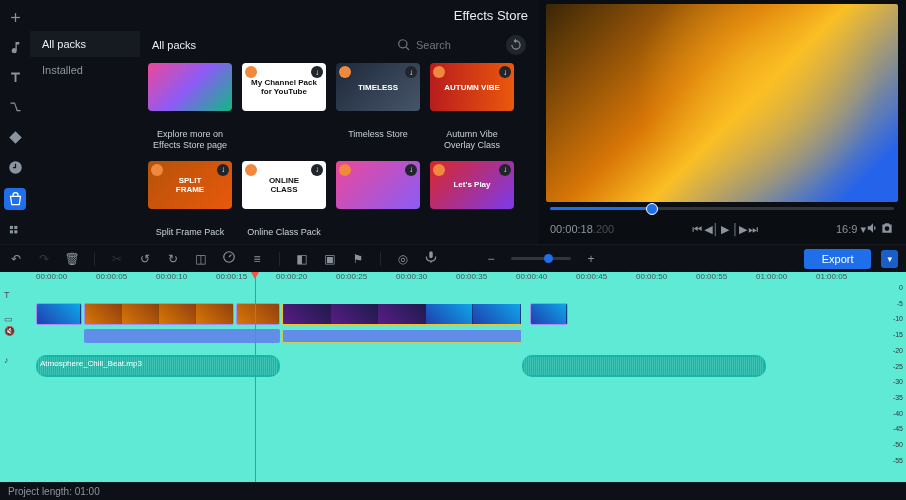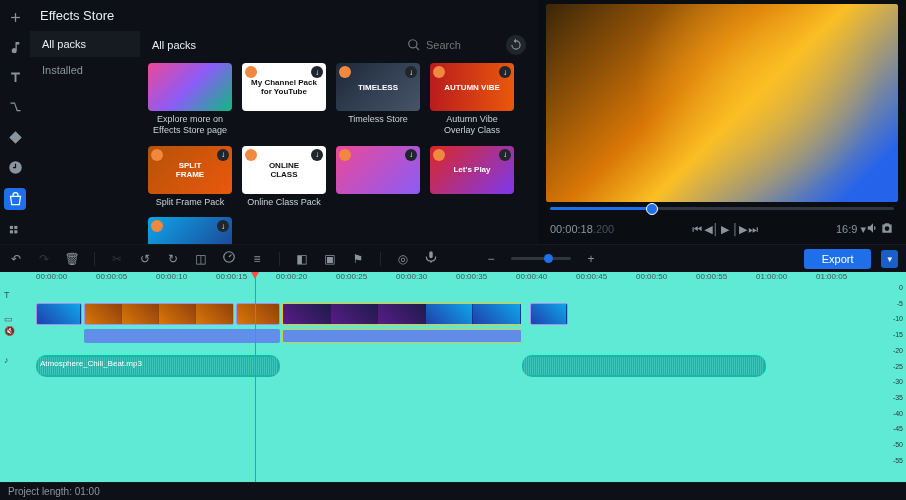--- a/index.html
+++ b/index.html
@@ -3,40 +3,40 @@
 <meta charset="utf-8">
 <style>
 * { margin: 0; padding: 0; box-sizing: border-box; font-family: -apple-system, BlinkMacSystemFont, "Segoe UI", Arial, sans-serif; }
 body { background: #0d1117; color: #c9d1d9; width: 906px; height: 500px; overflow: hidden; font-size: 11px; display: flex; flex-direction: column; }
 
 .main-row { display: flex; height: 244px; }
 .left-rail { width: 30px; background: #0d1117; display: flex; flex-direction: column; align-items: center; padding-top: 8px; gap: 12px; }
 .left-rail .ico { width: 18px; height: 18px; display: flex; align-items: center; justify-content: center; color: #8b949e; cursor: pointer; }
 .left-rail .ico.active { background: #1f6feb; border-radius: 4px; width: 22px; height: 22px; color: #fff; }
 
-.store-panel { flex: 0 0 508px; background: #0d1117; display: flex; flex-direction: column; }
+.store-panel { flex: 0 0 508px; background: #0d1117; display: flex; flex-direction: column; align-items: flex-end; }
 .store-header { padding: 8px 10px; font-size: 13px; color: #e6edf3; }
 .store-body { display: flex; flex: 1; overflow: hidden; }
 .store-side { width: 110px; display: flex; flex-direction: column; }
 .store-side .tab { padding: 7px 12px; color: #8b949e; cursor: pointer; font-size: 11px; }
 .store-side .tab.active { background: #161b22; color: #e6edf3; }
 
 .store-main { flex: 1; padding: 0 8px; overflow: hidden; }
 .store-top { display: flex; align-items: center; justify-content: space-between; padding: 4px 4px 8px; }
 .store-top .title { color: #e6edf3; font-size: 11px; }
 .search-box { display: flex; align-items: center; gap: 5px; color: #6e7681; }
 .search-input { background: transparent; border: none; color: #8b949e; outline: none; width: 80px; font-size: 11px; }
 .refresh { width: 20px; height: 20px; border-radius: 10px; background: #21262d; display: flex; align-items: center; justify-content: center; color: #8b949e; cursor: pointer; }
 
 .packs-grid { display: flex; flex-wrap: wrap; gap: 10px; }
 .pack { width: 84px; display: flex; flex-direction: column; align-items: center; }
 .pack-thumb { width: 84px; height: 48px; border-radius: 4px; background: #30363d; position: relative; overflow: hidden; display: flex; align-items: center; justify-content: center; font-size: 8px; font-weight: bold; color: #fff; text-align: center; }
 .pack-thumb .badge-tl { position: absolute; top: 3px; left: 3px; width: 12px; height: 12px; background: #f0883e; border-radius: 50%; }
 .pack-thumb .badge-tr { position: absolute; top: 3px; right: 3px; width: 12px; height: 12px; background: #21262d; border-radius: 50%; display: flex; align-items: center; justify-content: center; color: #fff; font-size: 8px; }
-.pack-label { font-size: 9px; color: #c9d1d9; text-align: center; margin-top: 3px; line-height: 1.2; }
+.pack-label { font-size: 9px; color: #c9d1d9; text-align: center; margin-top: 18px; line-height: 1.2; }
 
 .preview { flex: 1; background: #0a0d12; display: flex; flex-direction: column; padding: 4px 8px 0; }
 .preview-video { flex: 1; background: linear-gradient(135deg, #3a2608 0%, #d97706 40%, #fbbf24 55%, #2563eb 90%); border-radius: 2px; position: relative; overflow: hidden; }
 .preview-video::after { content: ""; position: absolute; inset: 0; background: radial-gradient(circle at 60% 40%, rgba(251,191,36,0.6), transparent 50%); }
 .scrub { height: 12px; display: flex; align-items: center; padding: 0 4px; }
 .scrub-track { height: 3px; background: #1f6feb; border-radius: 2px; width: 30%; position: relative; }
 .scrub-track::after { content: ""; position: absolute; right: -5px; top: -3.5px; width: 10px; height: 10px; background: #1f6feb; border-radius: 50%; border: 1px solid #fff; }
 .scrub-rest { flex: 1; height: 3px; background: #30363d; border-radius: 2px; }
 .preview-ctrl { height: 30px; display: flex; align-items: center; padding: 0 4px; color: #8b949e; font-size: 11px; }
 .preview-ctrl .tc { font-family: monospace; }
@@ -138,21 +138,21 @@
   <div class="store-panel">
     <div class="store-header">Effects Store</div>
     <div class="store-body">
       <div class="store-side">
         <div class="tab active">All packs</div>
         <div class="tab">Installed</div>
       </div>
       <div class="store-main">
         <div class="store-top">
           <div class="title">All packs</div>
-          <div style="display:flex;align-items:center;">
+          <div style="display:flex;align-items:center;gap:10px">
             <div class="search-box">
               <svg viewBox="0 0 24 24">
                   <path d="M10 2a8 8 0 1 0 4.9 14.3l5 5 1.4-1.4-5-5A8 8 0 0 0 10 2zm0 2a6 6 0 1 1 0 12 6 6 0 0 1 0-12z"></path>
                 </svg>
               <input class="search-input" placeholder="Search" style="">
             </div>
             <div class="refresh">
                 <svg viewBox="0 0 24 24">
                   <path d="M12 4V1L8 5l4 4V6a6 6 0 1 1-6 6H4a8 8 0 1 0 8-8z"></path>
                 </svg>

